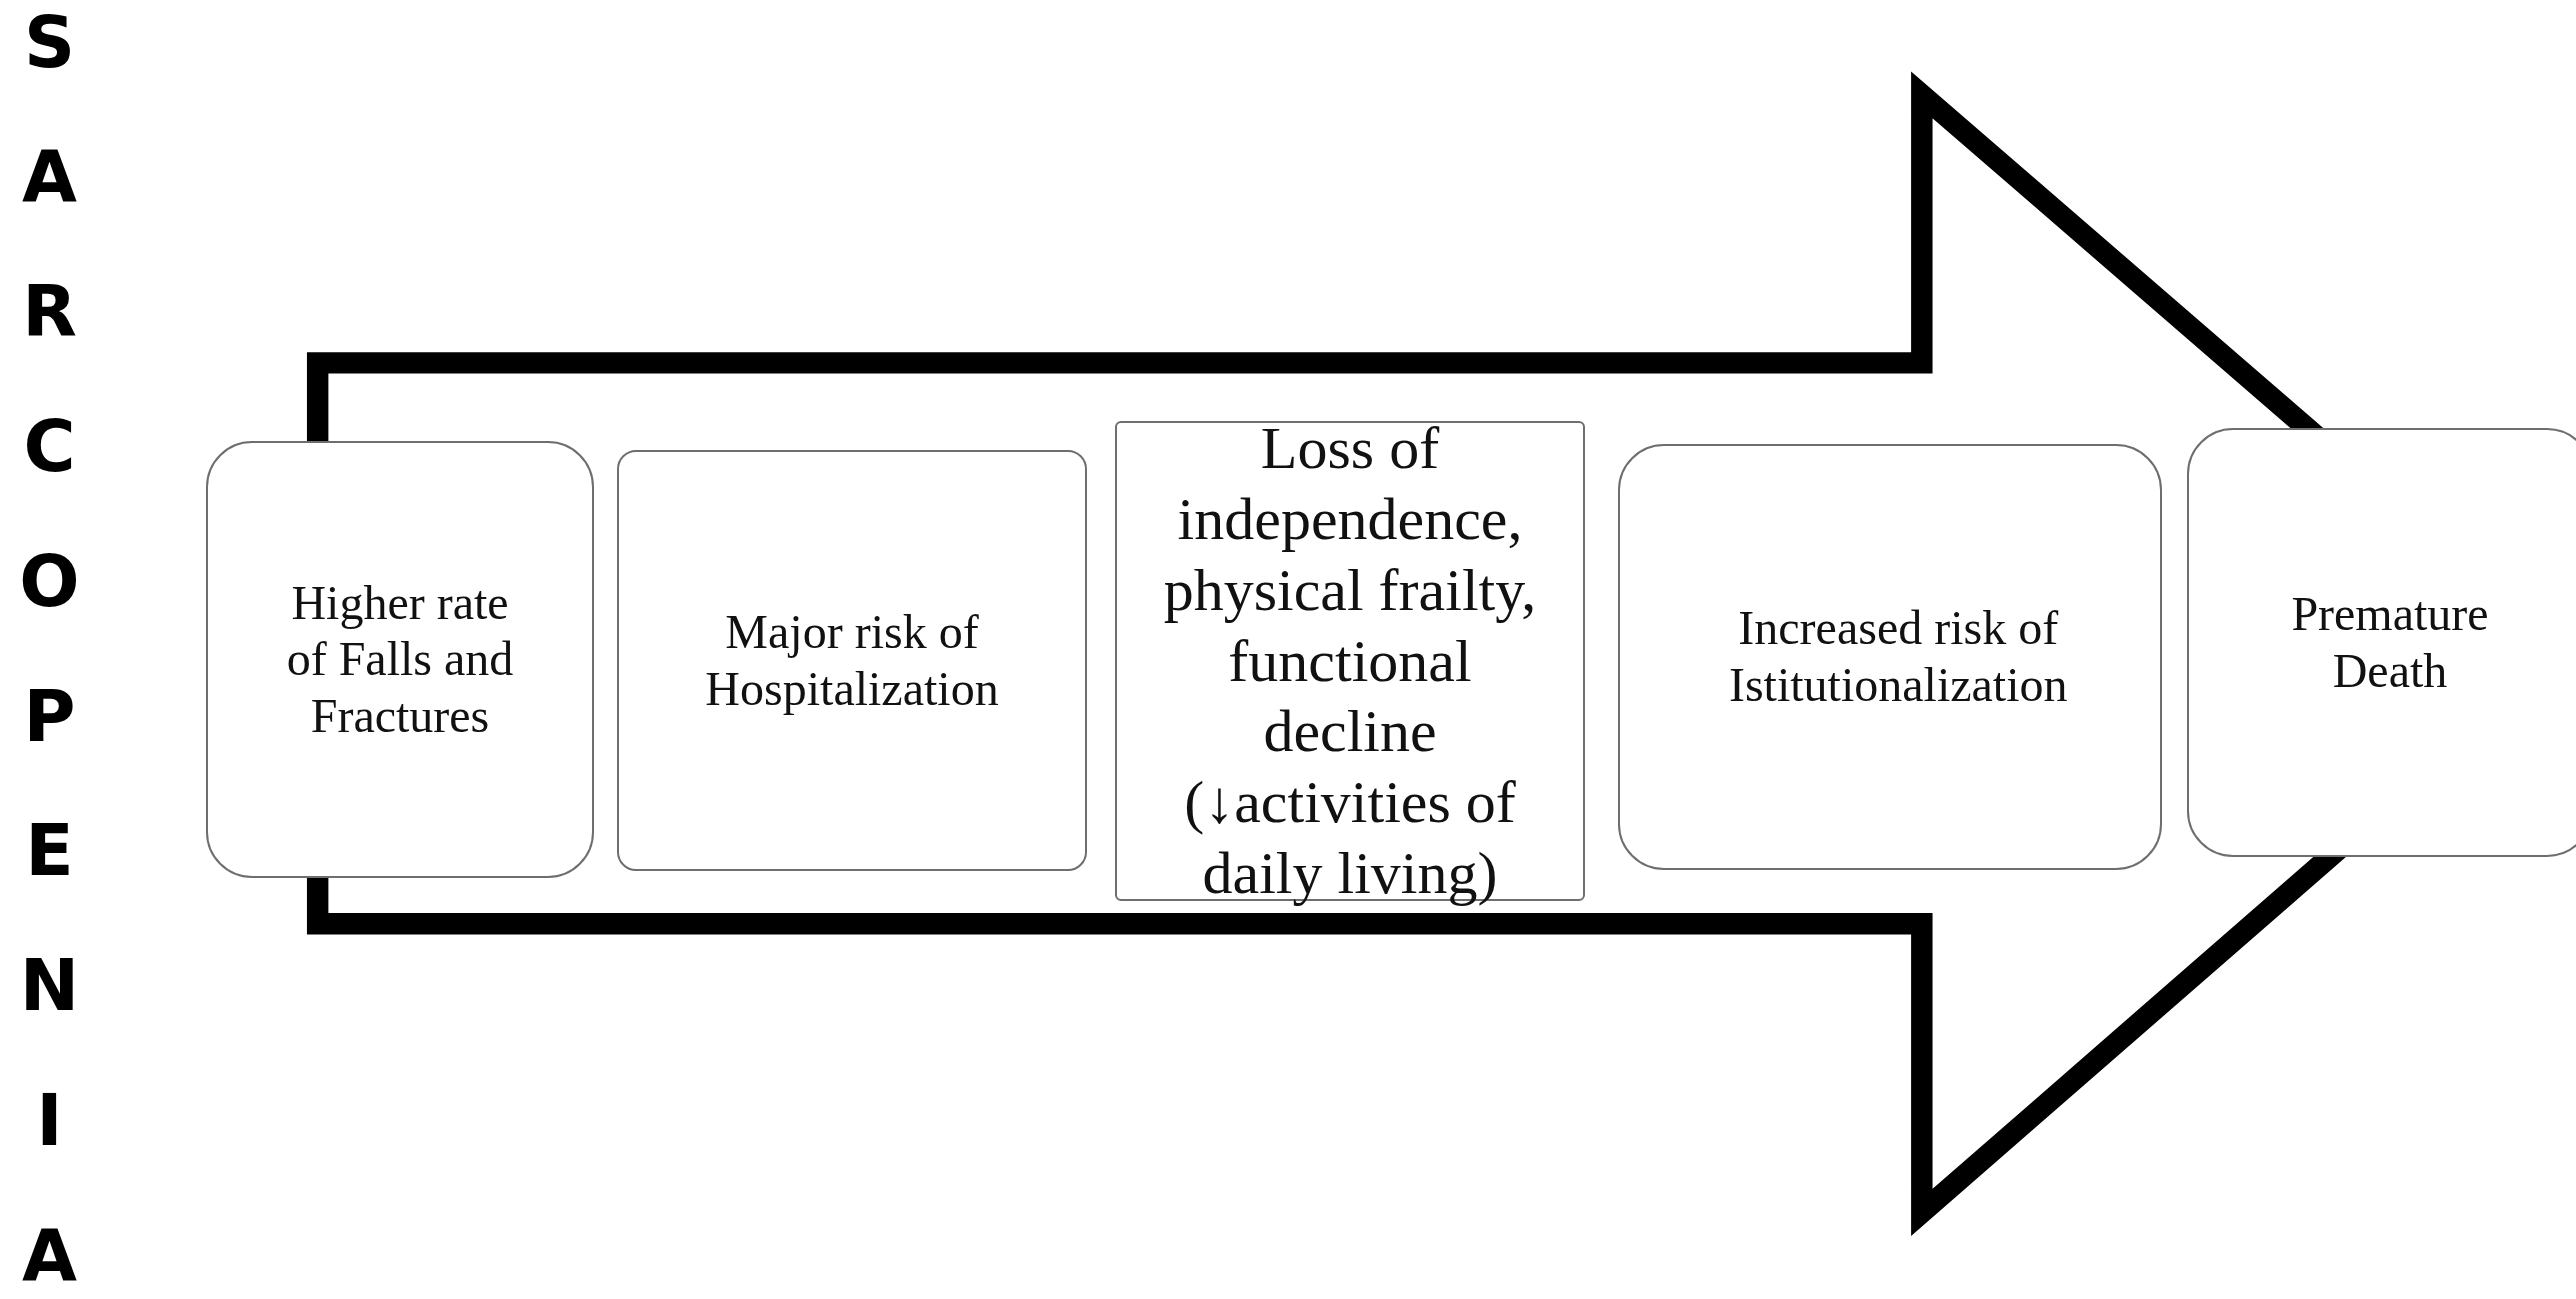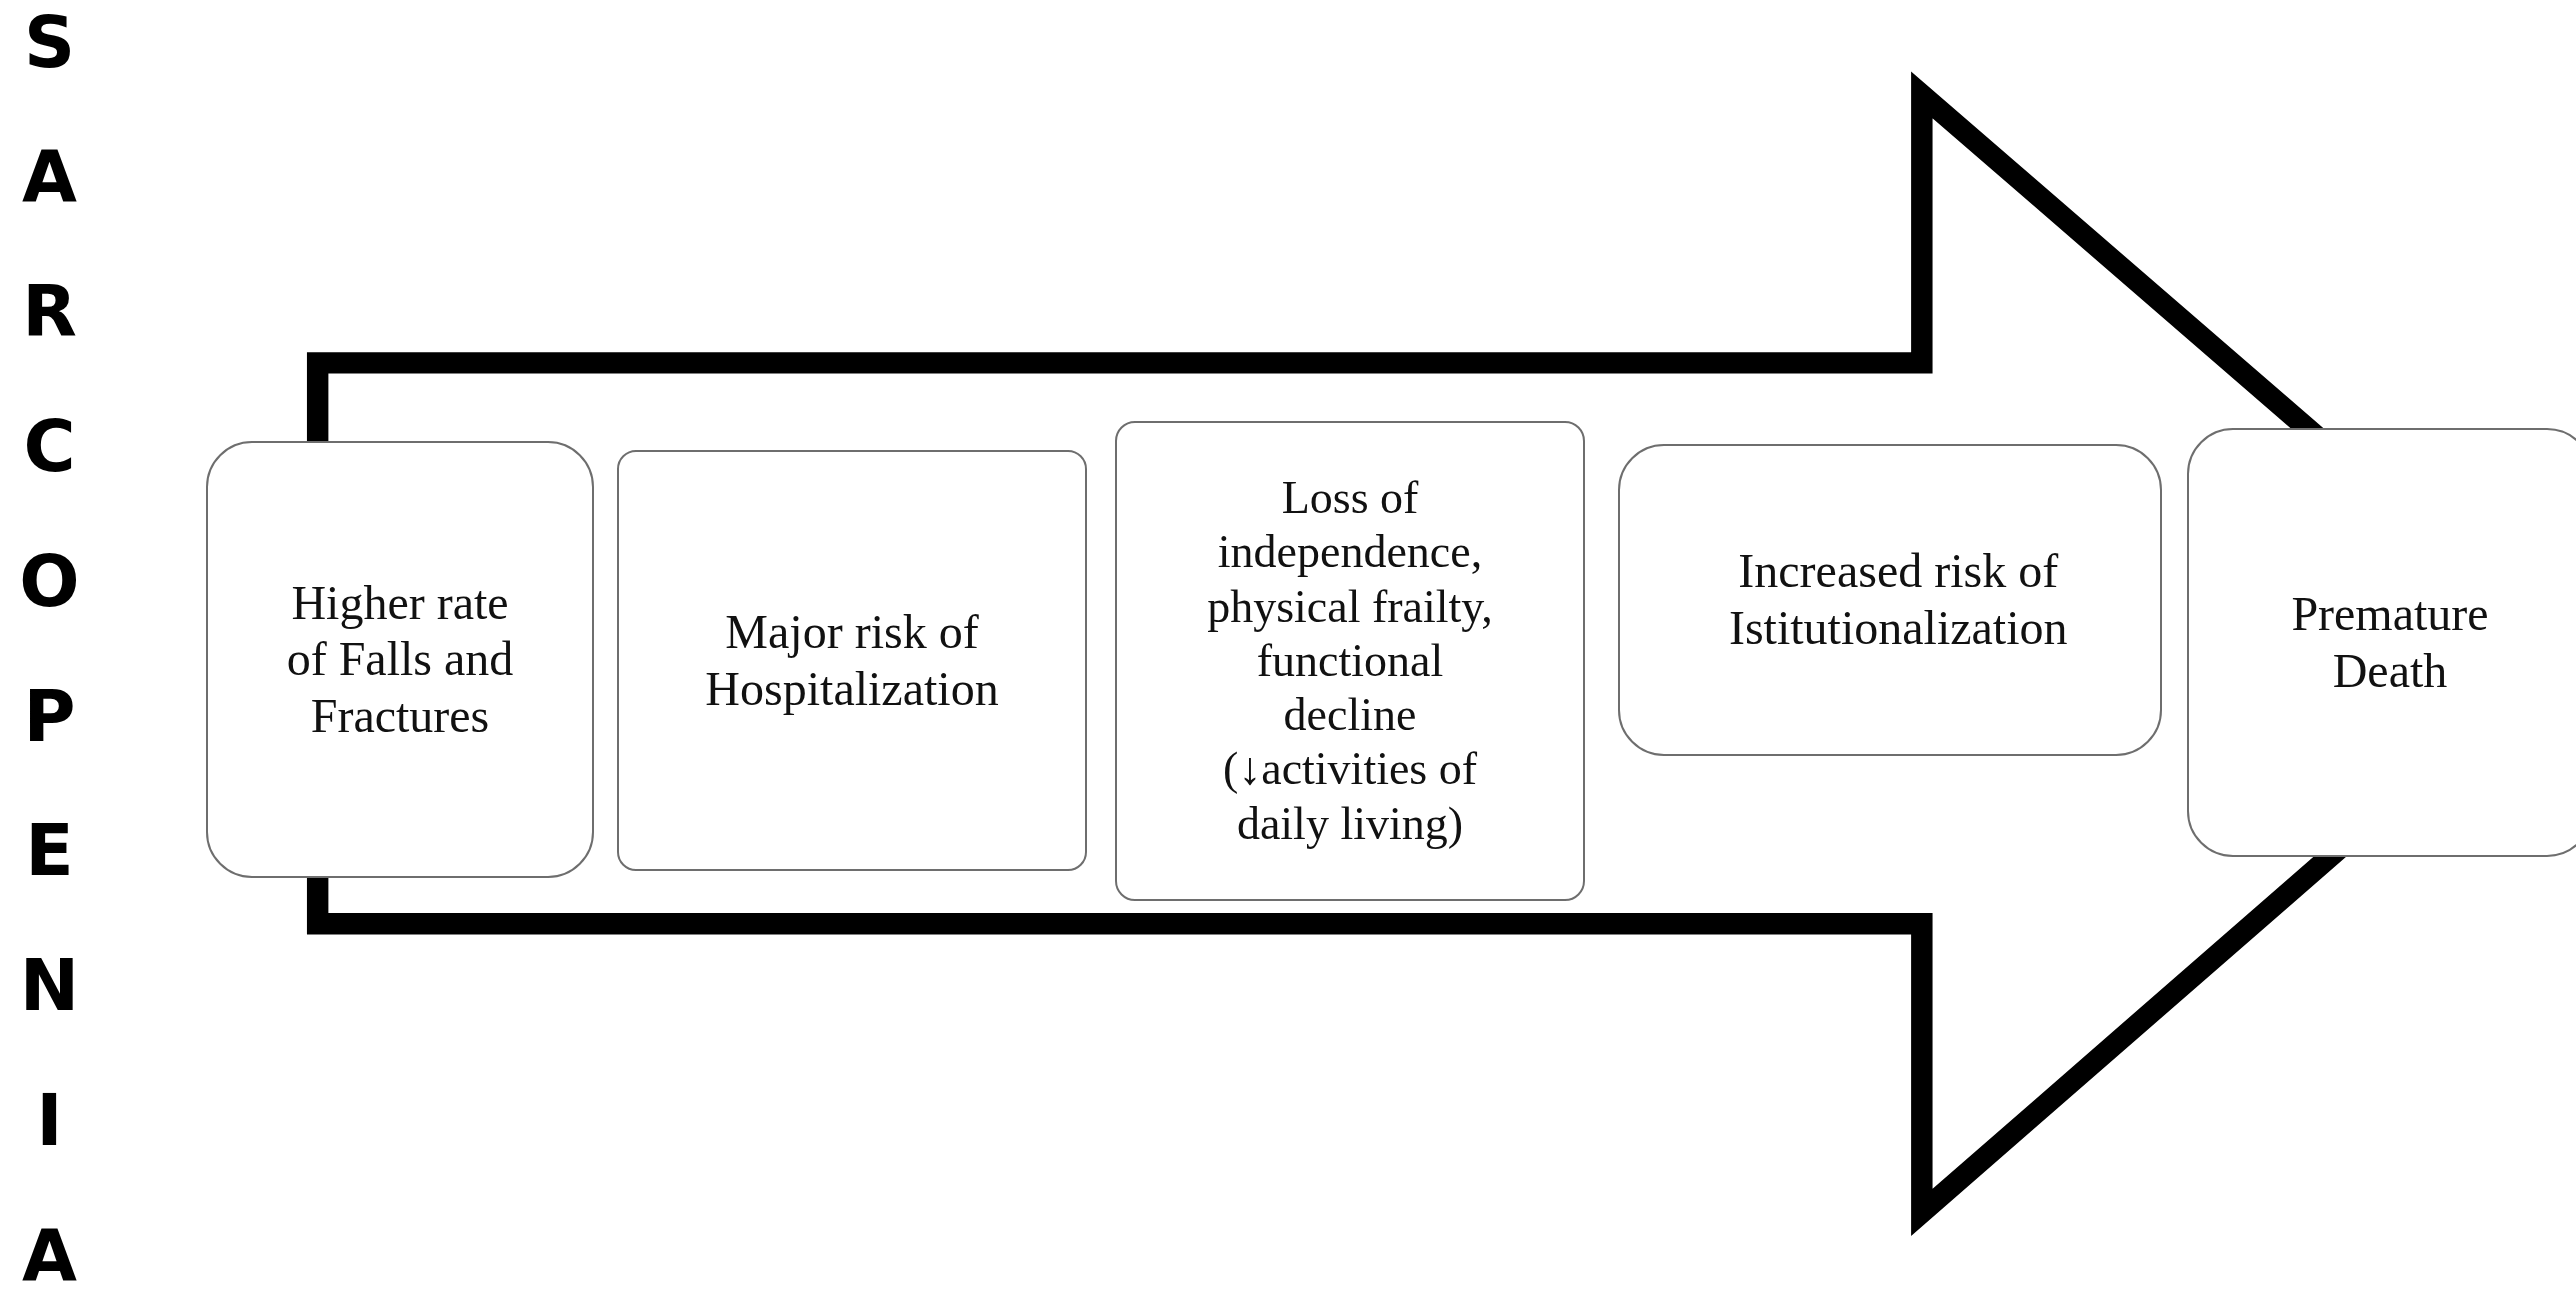--- a/index.html
+++ b/index.html
@@ -84,22 +84,22 @@
   .stage-box .box-text {
     display: block;
     white-space: pre-line;
     width: 100%;
   }
 
   
   #box-0 { left: 206px;  top: 441px; width: 388px;  height: 437px; }
   #box-1 { left: 617px;  top: 450px; width: 470px;  height: 421px; border-radius: 19px; }
   #box-2 { left: 1115px; top: 421px; width: 470px;  height: 480px;
-           border-radius: 20px; font-size: 46px; }
-  #box-3 { left: 1618px; top: 444px; width: 544px;  height: 312px; padding-left: 33px; }
+           border-radius: 6px; font-size: 60px; }
+  #box-3 { left: 1618px; top: 444px; width: 544px;  height: 426px; padding-left: 33px; }
   #box-4 { left: 2187px; top: 428px; width: 406px;  height: 429px; }
 </style>
 </head>
 <body>
 
 <div id="figure">
 
   <div id="vertical-label">
     <span class="vl-letter">S</span>
     <span class="vl-letter">A</span>

